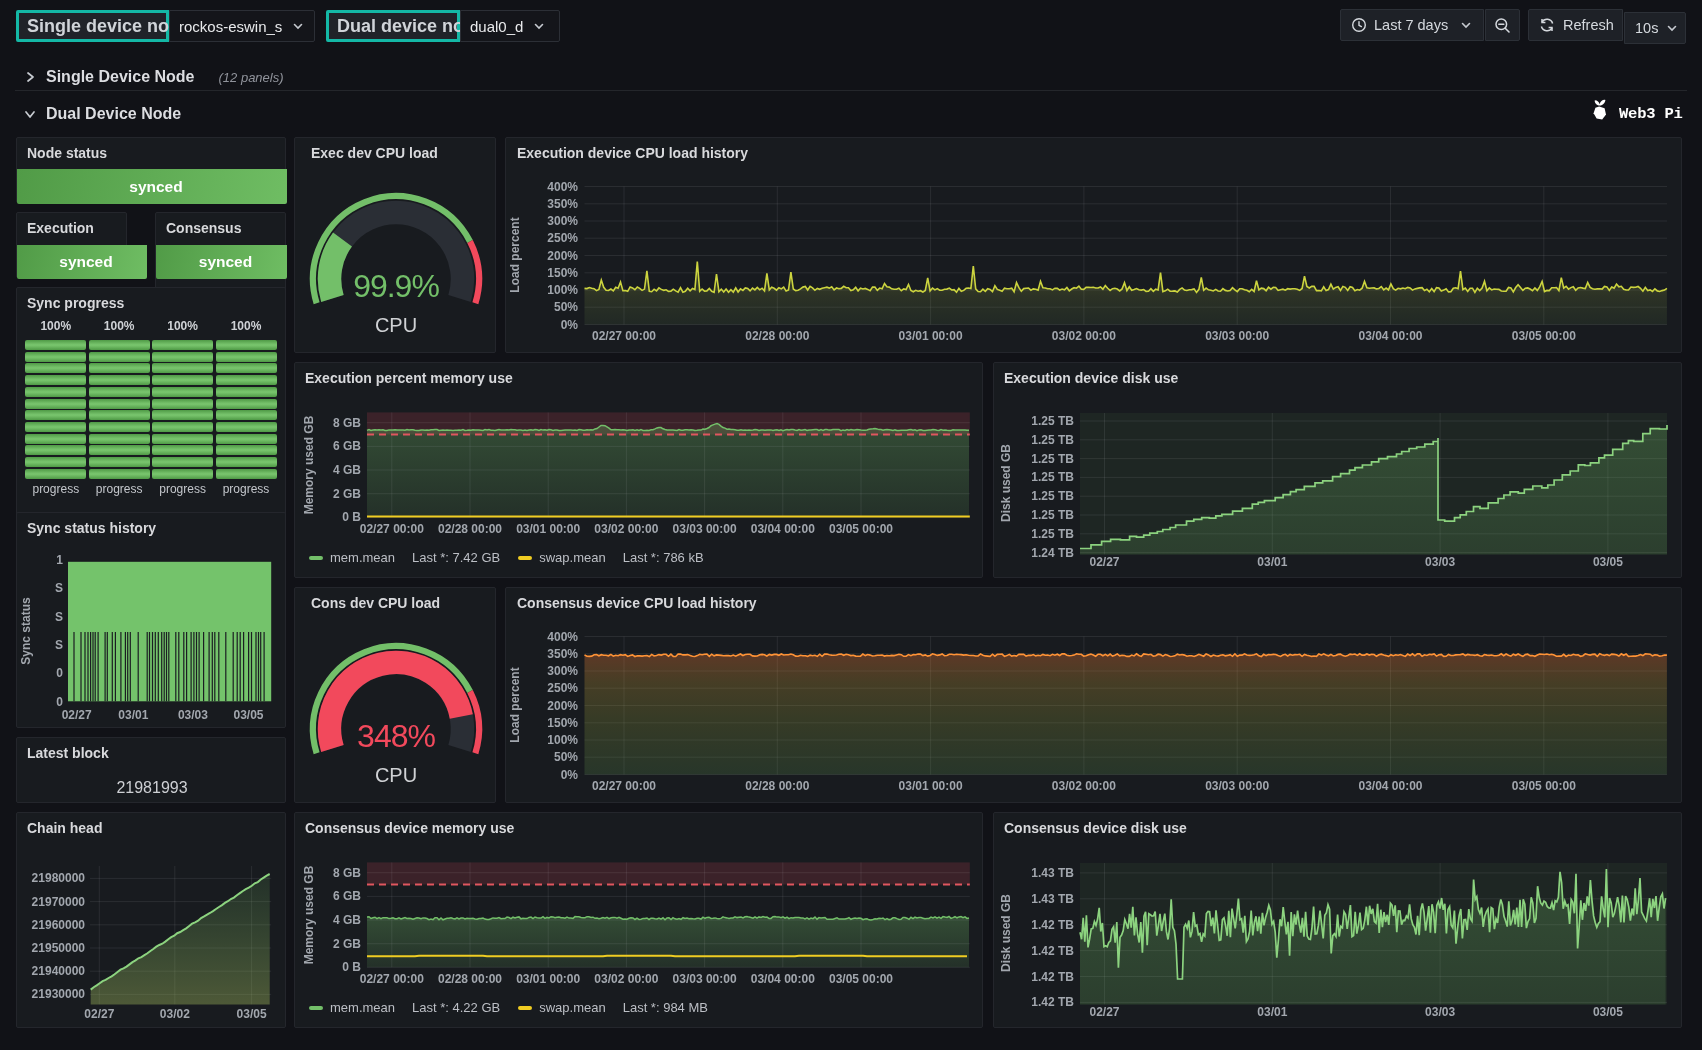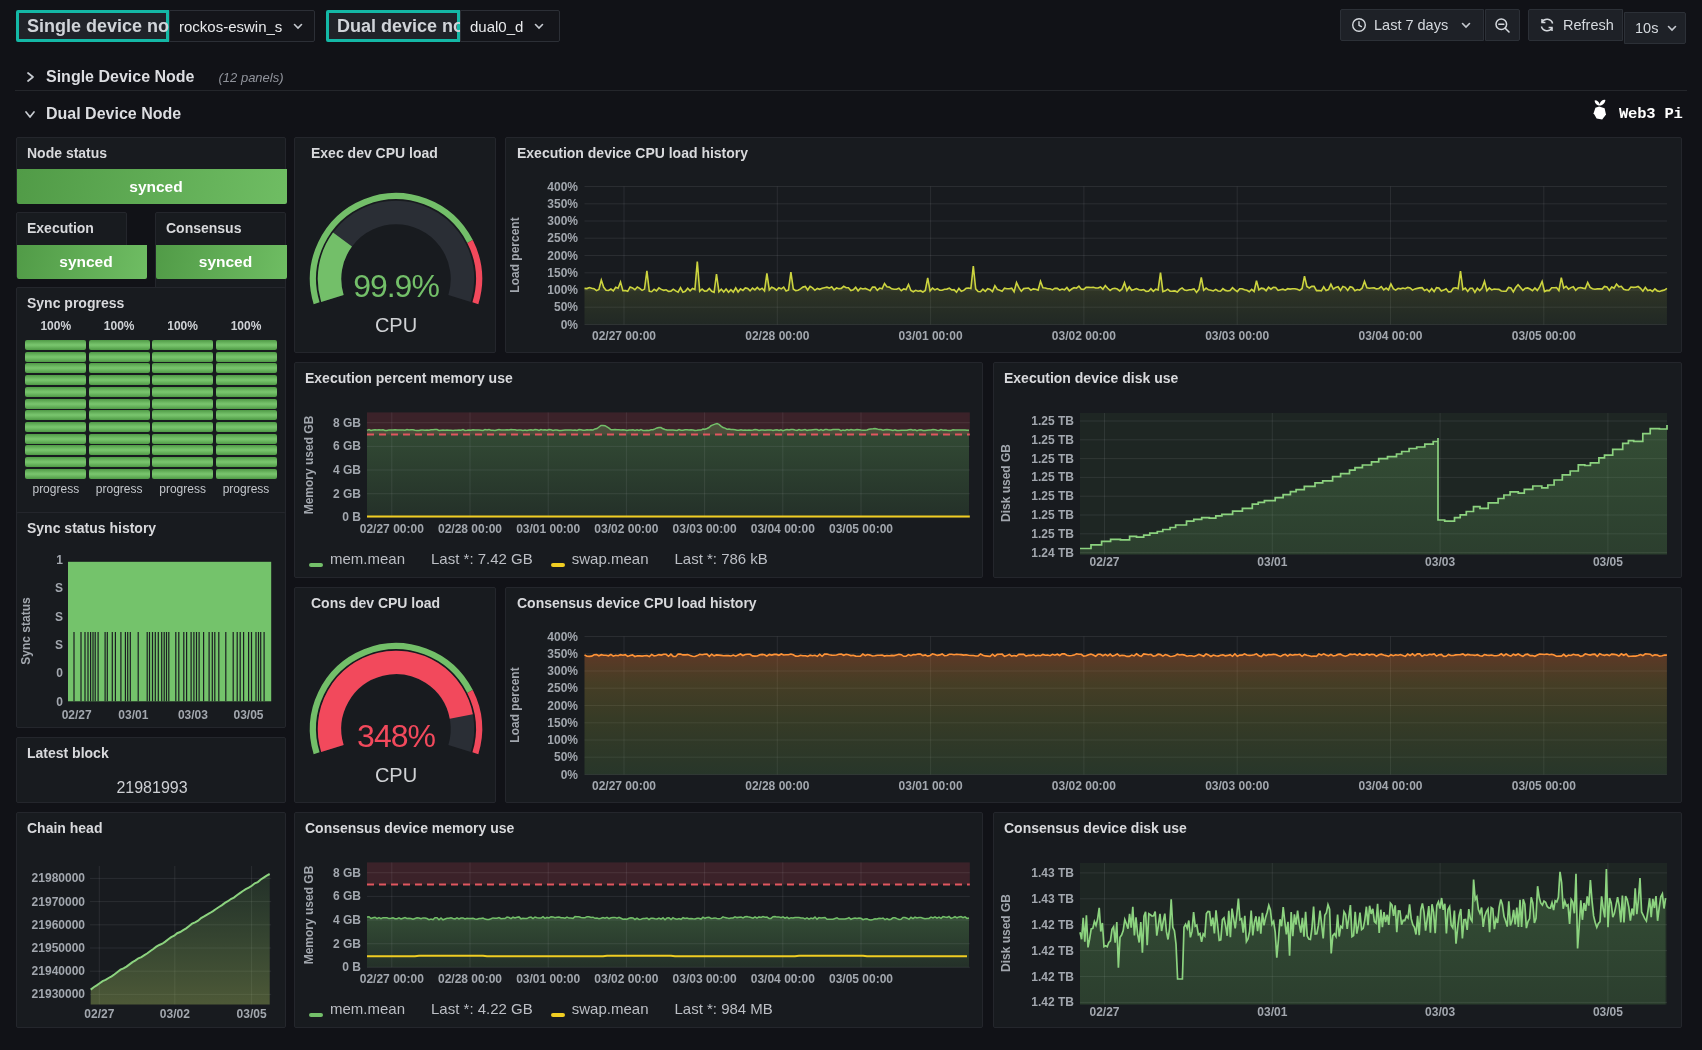--- a/index.html
+++ b/index.html
@@ -9,24 +9,24 @@
   background:linear-gradient(100deg,#519b47 0%,#6fbd63 100%);border-radius:0 0 2px 2px;padding-left:8px;}
 .led{position:absolute;border-radius:2px;background:linear-gradient(180deg,#4f9a46 0%,#71bd66 38%,#79c66e 50%,#71bd66 62%,#4f9a46 100%);}
 .varlabel svg,.varval svg,.btn svg{flex-shrink:0;}
 .varlabel{position:absolute;height:32px;display:flex;align-items:center;padding:0 3px 0 8px;background:#202329;
   border:3px solid #14b8a6;border-radius:2px 0 0 2px;font-size:18px;font-weight:700;color:#d0d4d9;white-space:nowrap;}
 .varval{position:absolute;height:32px;display:flex;align-items:center;padding:0 8px 0 9px;background:#14151a;white-space:nowrap;
   border:1px solid #2c2f36;border-radius:0 2px 2px 0;font-size:15px;color:#e9eaec;}
 .btn{position:absolute;height:32px;display:flex;align-items:center;padding:0 10px;background:#1e2127;
   border:1px solid #2c3037;font-size:14.5px;font-weight:500;color:#d5d9de;}
 .tick{font-size:12px;font-weight:700;fill:#a2a7ae;font-family:"Liberation Sans",sans-serif;}
-.legend{position:absolute;display:flex;align-items:flex-end;font-size:15px;color:#bcbfc5;}
+.legend{position:absolute;display:flex;align-items:center;font-size:13px;color:#bcbfc5;}
 .pill{width:14px;height:4px;border-radius:2px;display:inline-block;}
 .lname{margin-left:7px;font-weight:500;}
-.lval{margin-left:26px;font-weight:500;}
+.lval{margin-left:17px;font-weight:500;}
 </style></head><body>
 <div id="root">
     <div class="varlabel" style="left:16px;top:10px;width:153px;">Single device nodes
 <svg width="14" height="14" viewBox="0 0 14 14" style="margin-left:4px">
         <circle cx="7" cy="7" r="5.6" fill="none" stroke="#8e939a" stroke-width="1.2"></circle>
         <rect x="6.4" y="6" width="1.3" height="4" fill="#8e939a"></rect>
         <rect x="6.4" y="3.6" width="1.3" height="1.4" fill="#8e939a"></rect>
       </svg></div>
     <div class="varval" style="left:169px;top:10px;width:146px;">rockos-eswin_s
 <svg width="12" height="12" viewBox="0 0 12 12" style="margin-left:10px">

